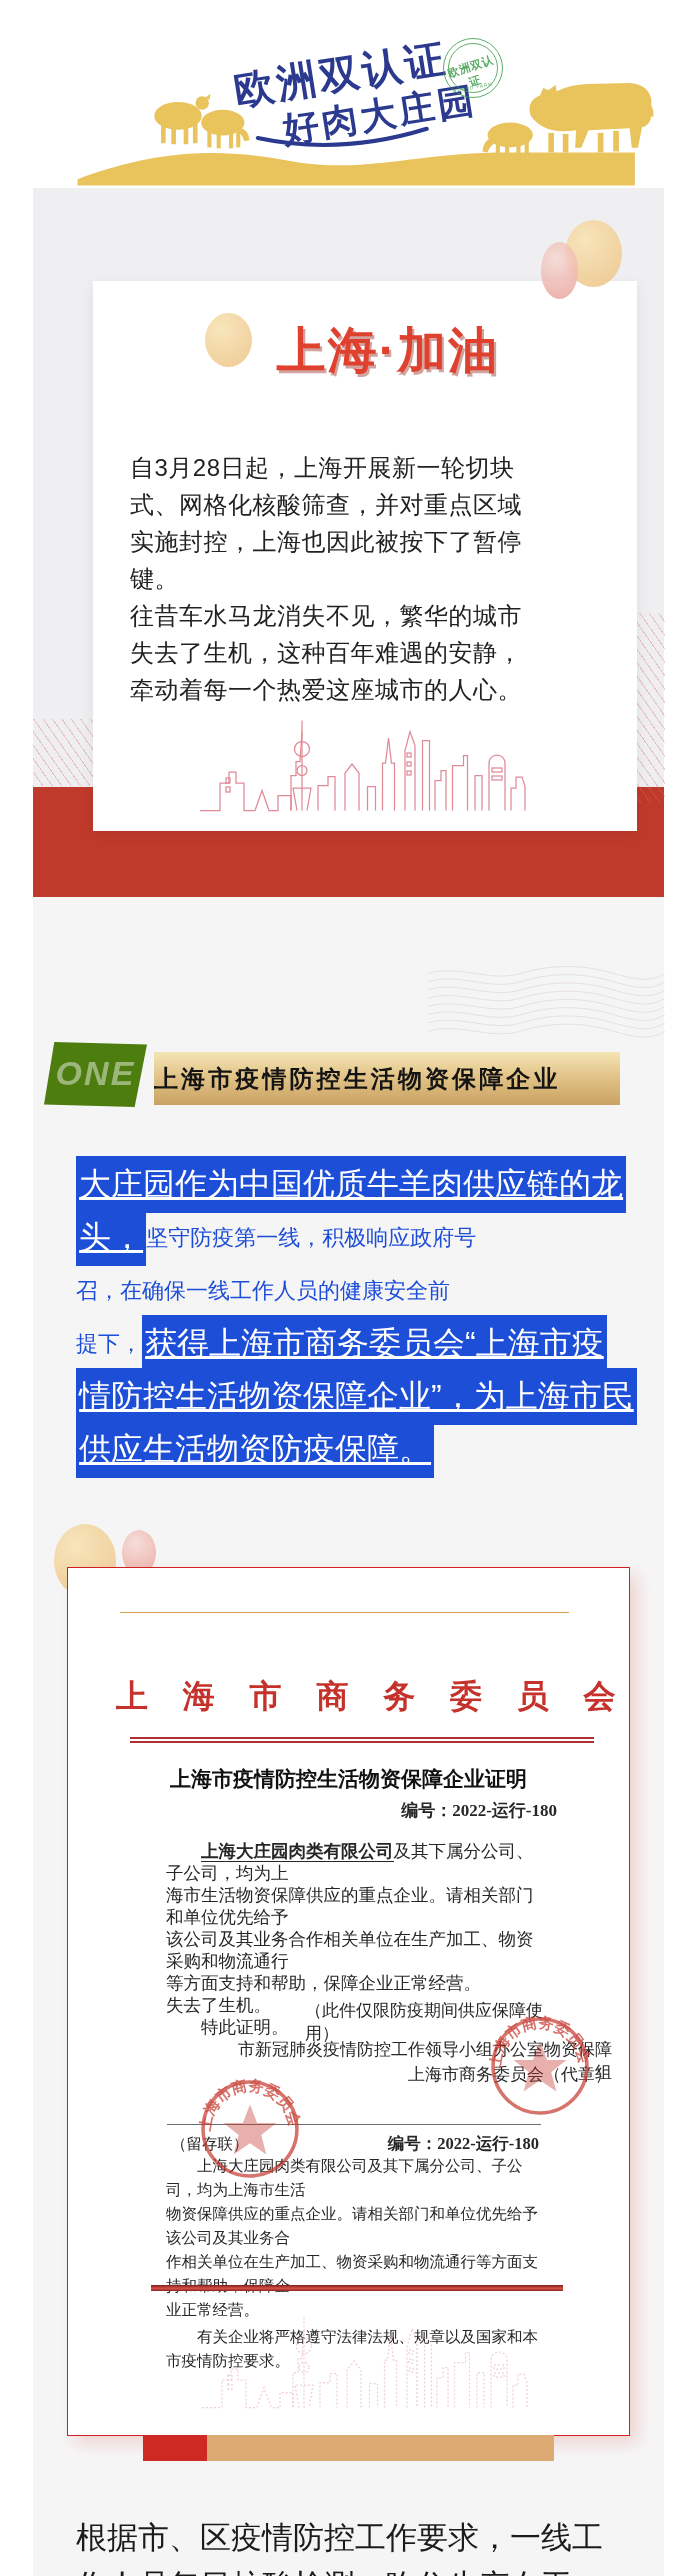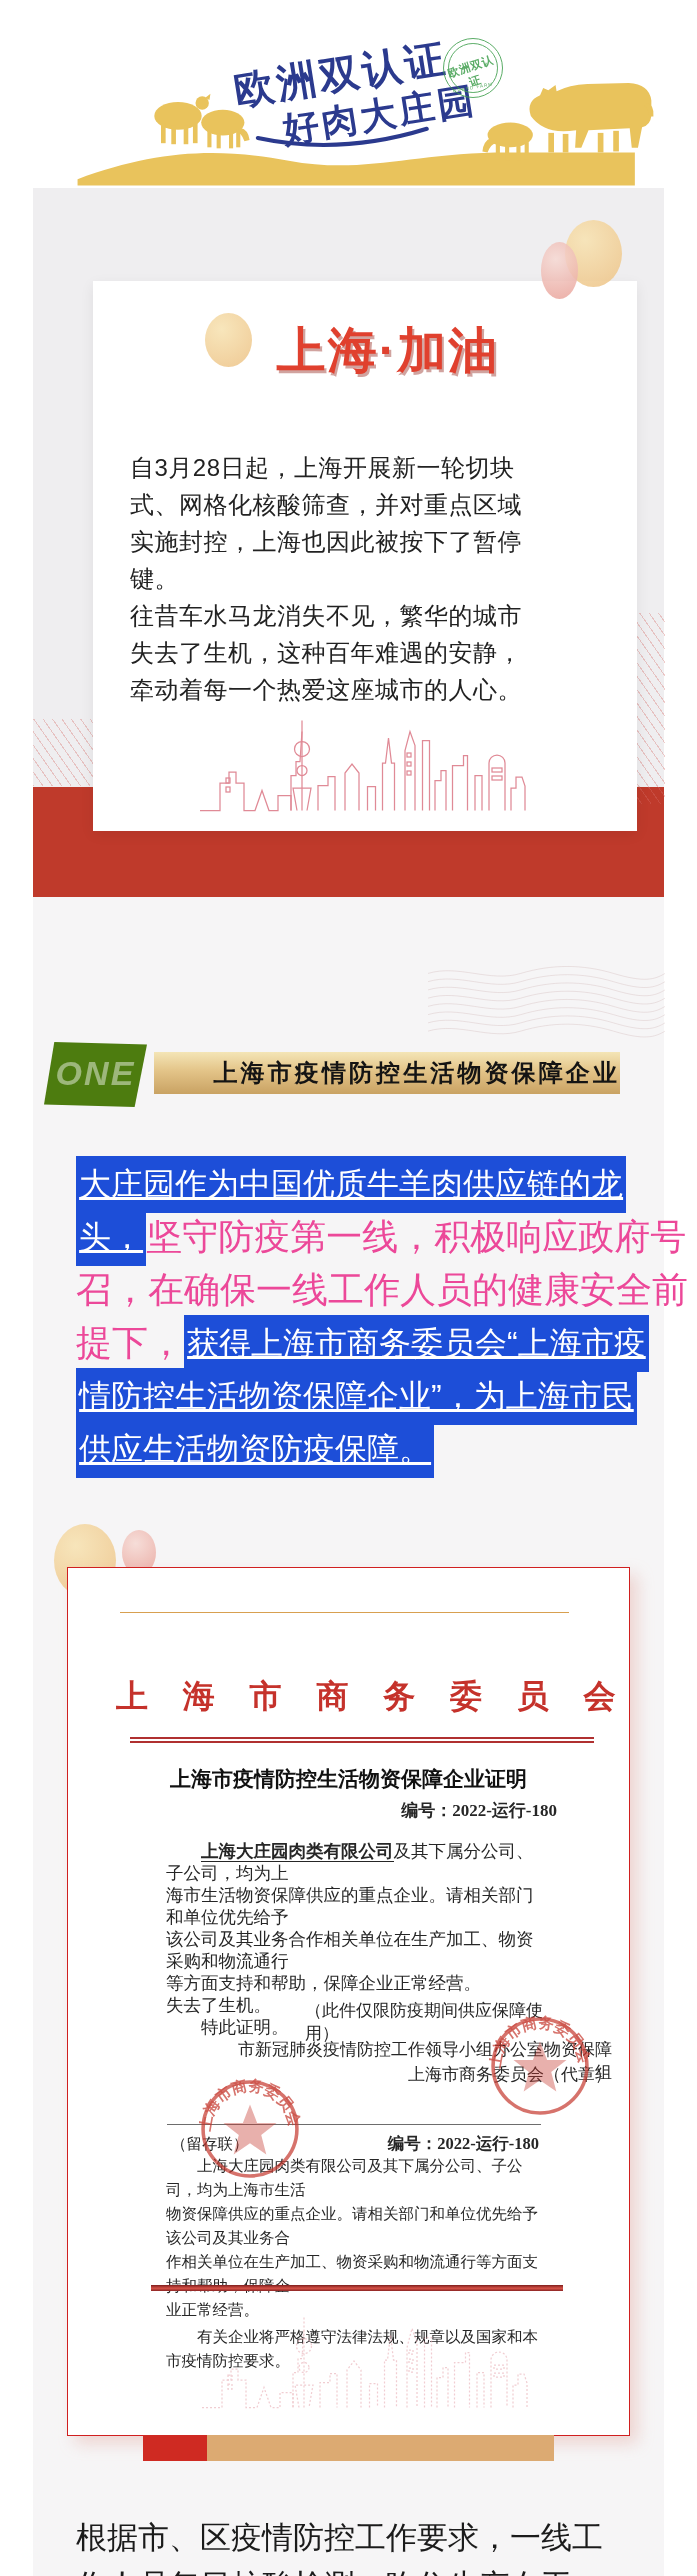--- a/index.html
+++ b/index.html
@@ -29,29 +29,29 @@
   .blob-o{position:absolute;border-radius:50%;background:radial-gradient(circle at 35% 30%,#f7e3b4,#edc388);opacity:.9;}
   .blob-p{position:absolute;border-radius:50%;background:radial-gradient(circle at 40% 30%,#f6d9d3,#e89f96);opacity:.85;}
   .stripes{position:absolute;background:repeating-linear-gradient(55deg,rgba(214,110,105,.35) 0 1px,transparent 1px 7.7px);}
   .skyline{color:#e08a96;}
   .skyline-faint{color:#e5a5ad;opacity:.55;}
   
   .one-badge{position:absolute;left:44px;top:1042px;width:103px;height:65px;background:#4d7c0f;
        clip-path:polygon(10% 0,100% 4%,88% 100%,0 96%);}
   .one-badge span{position:absolute;left:0;right:0;top:12.4px;text-align:center;font-size:34px;font-weight:900;
        font-style:italic;color:rgba(255,255,255,.45);letter-spacing:2.1px;}
-  .gold-bar{position:absolute;left:154px;top:1052px;width:466px;height:42px;
+  .gold-bar{position:absolute;left:154px;top:1052px;width:466px;height:53px;
        background:linear-gradient(180deg,#f4e5b6 0%,#e3c488 45%,#c9a263 100%);
-       display:flex;align-items:center;justify-content:flex-end;}
+       display:flex;align-items:center;justify-content:flex-start;}
   .gold-bar span{font-size:24px;font-weight:bold;color:#141414;letter-spacing:3.1px;}
   
   .hlpara{position:absolute;left:76px;top:1158px;width:556px;}
   .hlline{height:53px;display:flex;align-items:center;white-space:nowrap;}
   .hlline .hl{background:#1d4ed8;color:#ffffff;font-size:32px;padding:6.2px 3.1px;text-decoration:underline;}
-  .hlline .pl{color:#ec4899;font-size:36px;padding:6.2px 0;}
+  .hlline .pl{color:#1d4ed8;font-size:22px;padding:6.2px 0;}
   
   .cert-box{position:absolute;left:67px;top:1567px;width:563px;height:869px;background:#ffffff;
        border:1.5px solid #d01f1f;box-sizing:border-box;overflow:hidden;
        box-shadow:8.2px 8.2px 15.5px rgba(226,160,150,.40);font-family:"Liberation Serif",serif;color:#262626;}
   .cert-goldline{position:absolute;left:52px;top:44px;width:449px;height:0;border-top:1.5px solid #d8a050;}
   .cert-agency{position:absolute;left:0;width:100%;top:107px;text-align:right;color:#c5322b;
        font-size:32px;font-weight:bold;letter-spacing:13.4px;}
   .cert-rule{position:absolute;left:62px;top:169px;width:464px;height:6.2px;
        border-top:2.1px solid #b03030;border-bottom:2.1px solid #b03030;box-sizing:border-box;}
   .cert-doct{position:absolute;left:0;width:100%;top:197px;text-align:center;font-size:21px;font-weight:bold;color:#111;}

